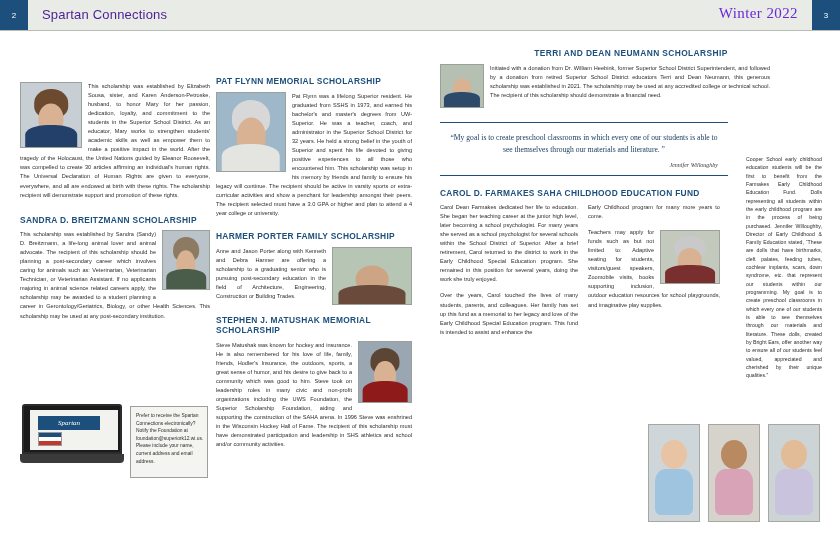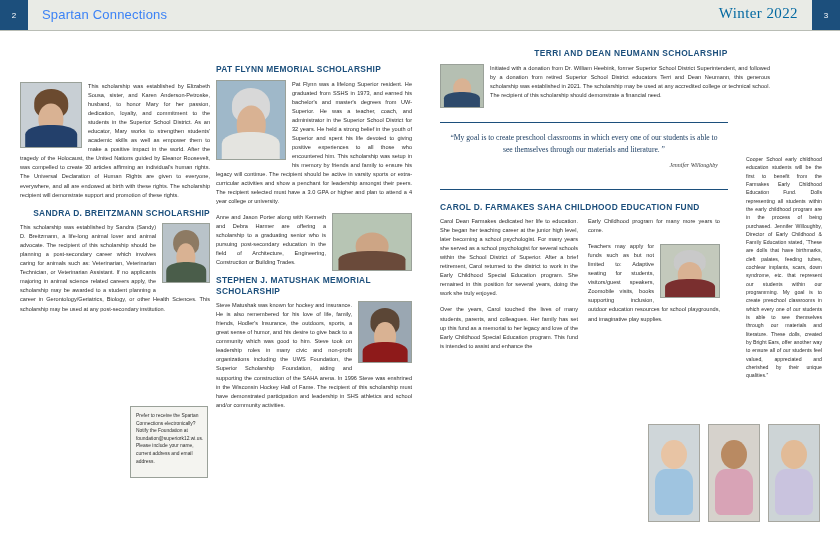--- a/index.html
+++ b/index.html
@@ -25,25 +25,25 @@
     background:#1c4f7c; color:#ffffff;
     font-size:8px; display:flex; align-items:center; justify-content:center;
   }
   .topbar-right-tab {
     position:absolute; top:0; right:0; width:28px; height:30px;
     background:#1c4f7c; color:#ffffff;
     font-size:8px; display:flex; align-items:center; justify-content:center;
   }
   .header-title {
     position:absolute; top:7px; left:42px;
-    font-size:13px; color:#3b82f6; letter-spacing:.2px;
+    font-size:13px; color:#4c1d95; letter-spacing:.2px;
   }
   .header-issue {
     position:absolute; top:5px; right:42px;
-    font-size:15px; color:#0369a1; font-family:"Liberation Serif", serif;
+    font-size:15px; color:#6d28d9; font-family:"Liberation Serif", serif;
     letter-spacing:.4px;
   }
   .rule-top {
     position:absolute; top:30px; left:0; width:840px; height:1px;
     background:#b9bdb5;
   }
   
   .col { position:absolute; }
   .col-1 { left:20px; top:40px; width:190px; }
   .col-2 { left:216px; top:40px; width:196px; }
@@ -84,21 +84,21 @@
   }
   .p-body {
     position:absolute; left:50%; bottom:0;
     width:86%; height:34%; transform:translateX(-50%);
     border-radius:44% 44% 0 0;
   }
 
   
   .quote-box {
     border-top:1px solid #1c4f7c; border-bottom:1px solid #1c4f7c;
-    padding:9px 10px 21px 10px; margin:10px 0 12px 0;
+    padding:9px 10px 7px 10px; margin:10px 0 12px 0;
   }
   .quote-text {
     font-family:"Liberation Serif", serif;
     font-size:7.6px; line-height:1.65; color:#1a3c61; text-align:center;
   }
   .quote-attr {
     font-family:"Liberation Serif", serif;
     font-size:6px; color:#3a3a3a; text-align:right; margin-top:5px; font-style:italic;
   }
   h2.newfund {
@@ -180,51 +180,52 @@
 
     <div class="clearfix">
       <div class="photo float-l" style="width:62px;height:66px;background:#c8cfd4;">
         <div class="p-hair" style="background:#6b4a2f;"></div>
         <div class="p-face"></div>
         <div class="p-body" style="background:#23406b;"></div>
       </div>
       <div class="body-text">This scholarship was established by Elizabeth Sousa, sister, and Karen Anderson-Petroske, husband, to honor Mary for her passion, dedication, loyalty, and commitment to the students in the Superior School District. As an educator, Mary works to strengthen students' academic skills as well as empower them to make a positive impact in the world. After the tragedy of the Holocaust, the United Nations guided by Eleanor Roosevelt, was compelled to create 30 articles affirming an individual's human rights. The Universal Declaration of Human Rights are given to everyone, everywhere, and all are endowed at birth with these rights. The scholarship recipient will demonstrate support and promotion of these rights.</div>
     </div>
 
-    <div class="sec-title" style="margin-top:1px;text-align:right;">SANDRA D. BREITZMANN SCHOLARSHIP</div>
+    <div class="sec-title" style="margin-top:8px;">SANDRA D. BREITZMANN SCHOLARSHIP</div>
     <div class="clearfix">
       <div class="photo float-r" style="width:48px;height:60px;background:#b9c3c9;">
         <div class="p-hair" style="background:#8d7a63;"></div>
         <div class="p-face"></div>
         <div class="p-body" style="background:#4a5d4a;"></div>
       </div>
       <div class="body-text">This scholarship was established by Sandra (Sandy) D. Breitzmann, a life-long animal lover and animal advocate. The recipient of this scholarship should be planning a post-secondary career which involves caring for animals such as: Veterinarian, Veterinarian Technician, or Veterinarian Assistant. If no applicants majoring in animal science related careers apply, the scholarship may be awarded to a student planning a career in Gerontology/Geriatrics, Biology, or other Health Sciences. This scholarship may be used at any post-secondary institution.</div>
     </div>
   </div>
 
   <div class="col col-2">
-    <div class="sec-title" style="margin-top:24px;">PAT FLYNN MEMORIAL SCHOLARSHIP</div>
+    <div class="sec-title" style="margin-top:36px;">PAT FLYNN MEMORIAL SCHOLARSHIP</div>
     <div class="clearfix">
       <div class="photo float-l" style="width:70px;height:80px;background:#9fb8c9;">
         <div class="p-hair" style="background:#d8d8d8;"></div>
         <div class="p-face"></div>
         <div class="p-body" style="background:#e4e4e0;"></div>
       </div>
       <div class="body-text">Pat Flynn was a lifelong Superior resident. He graduated from SSHS in 1973, and earned his bachelor's and master's degrees from UW-Superior. He was a teacher, coach, and administrator in the Superior School District for 32 years. He held a strong belief in the youth of Superior and spent his life devoted to giving positive experiences to all those who encountered him. This scholarship was setup in his memory by friends and family to ensure his legacy will continue. The recipient should be active in varsity sports or extra-curricular activities and show a penchant for leadership amongst their peers. The recipient selected must have a 3.0 GPA or higher and plan to attend a 4 year college or university.</div>
     </div>
 
+    <div class="sec-title" style="margin-top:6px;">HARMER PORTER FAMILY SCHOLARSHIP</div>
     <div class="clearfix">
       <div class="photo float-r" style="width:80px;height:58px;background:#b7c5b4;">
         <div class="p-face" style="background:#cda585;"></div>
         <div class="p-body" style="background:#6a4a3a;"></div>
       </div>
       <div class="body-text">Anne and Jason Porter along with Kenneth and Debra Harmer are offering a scholarship to a graduating senior who is pursuing post-secondary education in the field of Architecture, Engineering, Construction or Building Trades.</div>
     </div>
 
-    <div class="sec-title" style="">STEPHEN J. MATUSHAK MEMORIAL SCHOLARSHIP</div>
+    <div class="sec-title" style="margin-top:6px;">STEPHEN J. MATUSHAK MEMORIAL SCHOLARSHIP</div>
     <div class="clearfix">
       <div class="photo float-r" style="width:54px;height:62px;background:#9aa7b2;">
         <div class="p-hair" style="background:#5b4636;"></div>
         <div class="p-face"></div>
         <div class="p-body" style="background:#8e1a1a;"></div>
       </div>
       <div class="body-text">Steve Matushak was known for hockey and insurance. He is also remembered for his love of life, family, friends, Hodler's Insurance, the outdoors, sports, a great sense of humor, and his desire to give back to a community which was good to him. Steve took on leadership roles in many civic and non-profit organizations including the UWS Foundation, the Superior Scholarship Foundation, aiding and supporting the construction of the SAHA arena. In 1996 Steve was enshrined in the Wisconsin Hockey Hall of Fame. The recipient of this scholarship must have demonstrated participation and leadership in SHS athletics and school and/or community activities.</div>
     </div>
   </div>
 
@@ -261,20 +262,29 @@
           <div class="body-text">Teachers may apply for funds such as but not limited to: Adaptive seating for students, visitors/guest speakers, Zoomobile visits, books supporting inclusion, outdoor education resources for school playgrounds, and imaginative play supplies.</div>
         </div>
       </div>
     </div>
   </div>
 
   <div class="greenband" style="left:598px; top:228px; width:224px; height:22px; z-index:-1;"></div>
 
   <div class="sidebar-narrow">Cooper School early childhood education students will be the first to benefit from the Farmakes Early Childhood Education Fund. Dolls representing all students within the early childhood program are in the process of being purchased. Jennifer Willoughby, Director of Early Childhood &amp; Family Education stated, “These are dolls that have birthmarks, cleft palates, feeding tubes, cochlear implants, scars, down syndrome, etc. that represent our students within our programming. My goal is to create preschool classrooms in which every one of our students is able to see themselves through our materials and literature. These dolls, created by Bright Ears, offer another way to ensure all of our students feel valued, appreciated and cherished by their unique qualities.”</div>
 
+  <div class="laptop">
+    <div class="laptop-screen">
+      <div class="laptop-inner">
+        <div class="spartan-logo">Spartan</div>
+        <div class="logo-flag"></div>
+      </div>
+    </div>
+    <div class="laptop-base"></div>
+  </div>
 
   <div class="note-box">Prefer to receive the Spartan Connections electronically? Notify the Foundation at foundation@superiork12.wi.us. Please include your name, current address and email address.</div>
 
   <div class="dolls">
     <div class="doll" style="left:0; background:#cfd6d9;">
       <div class="head" style="background:#e8c4a4;"></div>
       <div class="torso" style="background:#9fc4e0;"></div>
     </div>
     <div class="doll" style="left:60px; background:#d6d2cc;">
       <div class="head" style="background:#b98a62;"></div>

